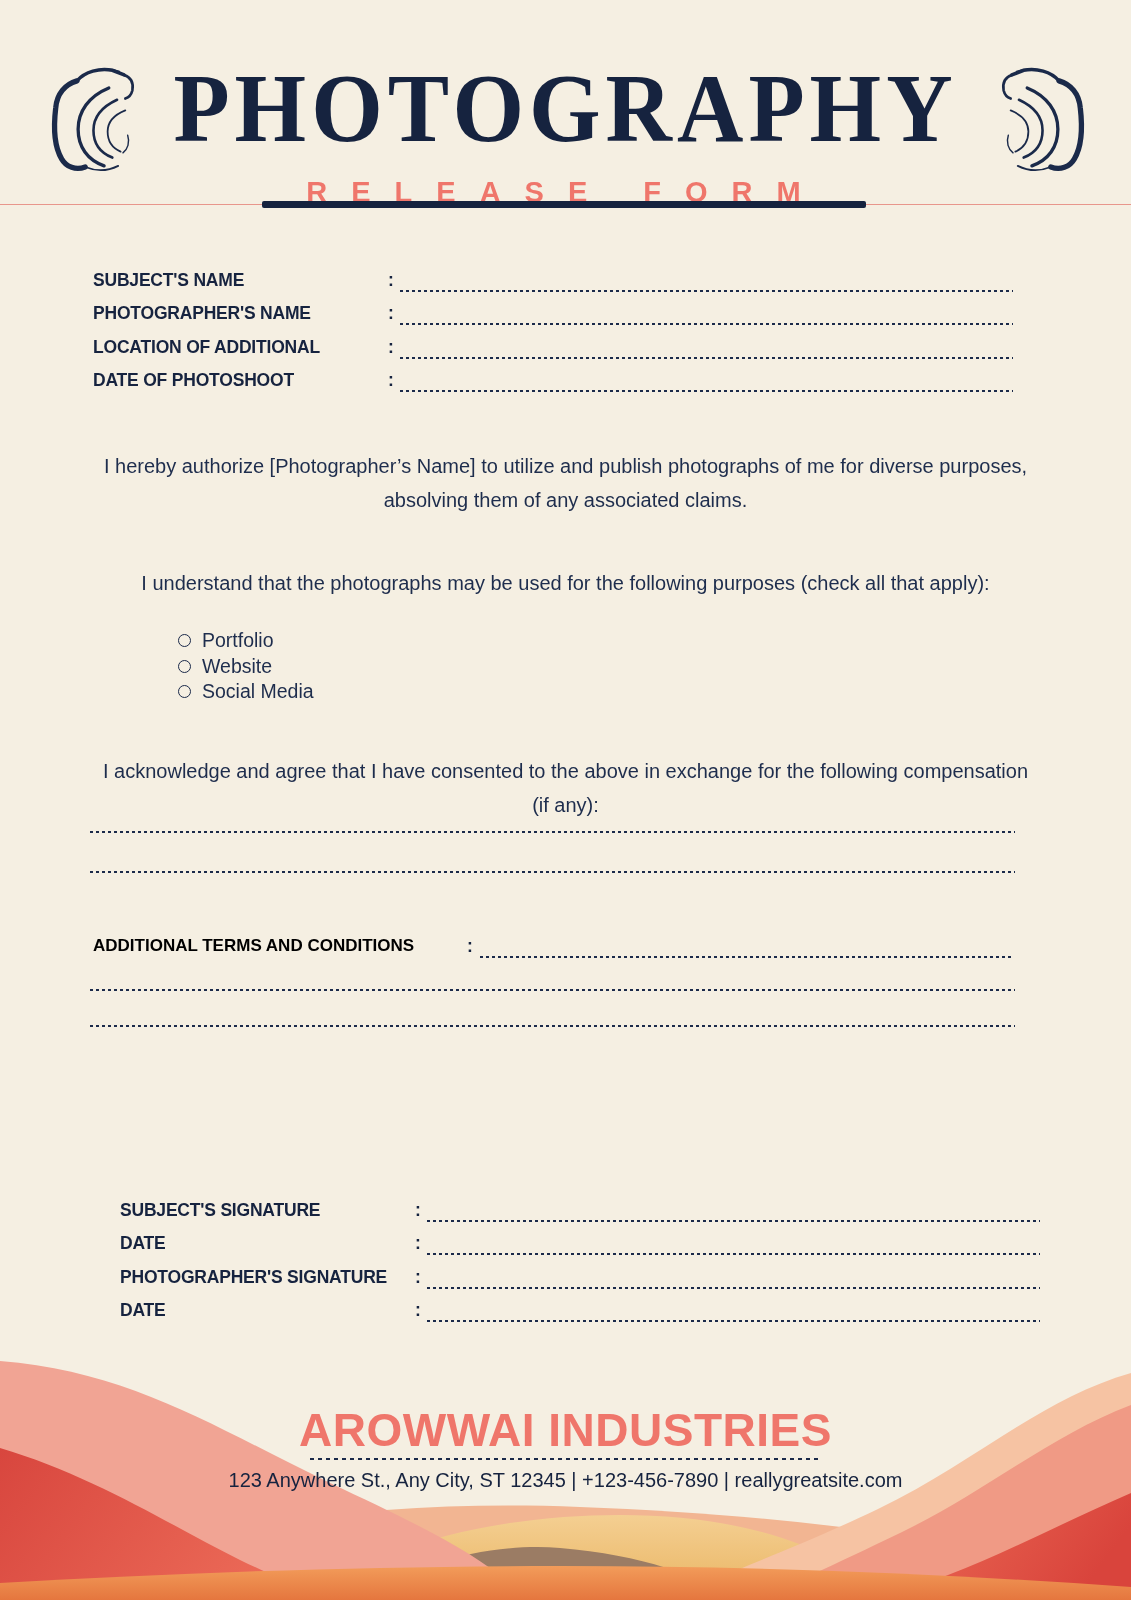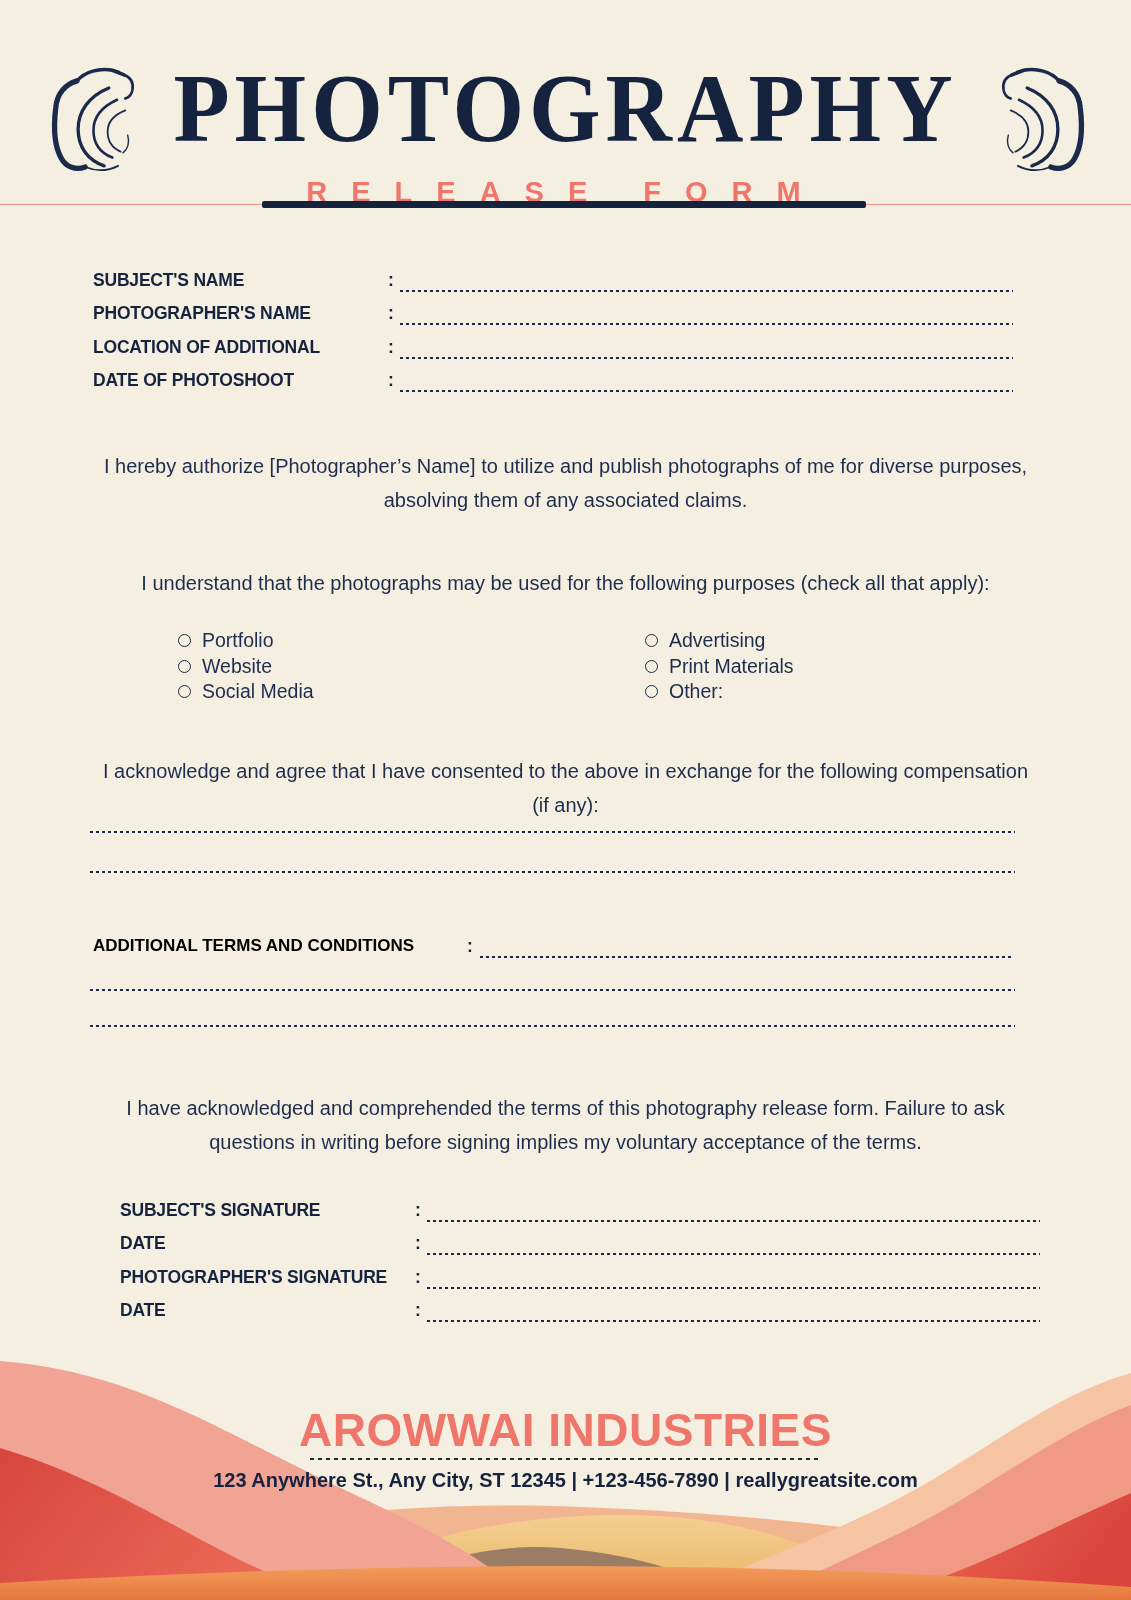--- a/index.html
+++ b/index.html
@@ -97,21 +97,21 @@
     position:absolute; top:1403px; left:0; width:100%; z-index:3;
     text-align:center; font-weight:700; font-size:46px; letter-spacing:0.5px;
     color:#ef766b;
   }
   .footer-divider {
     position:absolute; top:1458px; left:310px; width:512px; height:2px; z-index:3;
     background-image:repeating-linear-gradient(90deg, #1b2a4a 0 4px, transparent 4px 8px);
   }
   .footer-contact {
     position:absolute; top:1469px; left:0; width:100%; z-index:3;
-    text-align:center; font-size:20px; font-weight:700; color:#16233f;
+    text-align:center; font-size:20px; font-weight:400; color:#16233f;
   }
   
   .waves { position:absolute; left:0; bottom:0; width:1131px; height:255px; z-index:1; }
   .cam-stroke { fill:none; stroke:#1b2a4a; stroke-linecap:round; }
 </style>
 </head>
 <body>
 
 <div class="page">
 
@@ -178,49 +178,34 @@
       </div>
       <div class="checkitem">
         <span class="circle"></span>
         <span class="optlabel">Website</span>
       </div>
       <div class="checkitem">
         <span class="circle"></span>
         <span class="optlabel">Social Media</span>
       </div>
     </div>
-    <div class="checkcol colR">
-      <div class="checkitem">
-        <span class="circle"></span>
-        <span class="optlabel">Advertising</span>
-      </div>
-      <div class="checkitem">
-        <span class="circle"></span>
-        <span class="optlabel">Print Materials</span>
-      </div>
-      <div class="checkitem">
-        <span class="circle"></span>
-        <span class="optlabel">Other:</span>
-      </div>
-    </div>
   </div>
 
   <div class="para comp">I acknowledge and agree that I have consented to the above in exchange for the following compensation (if any):</div>
   <div class="wline dashline" style="top:831px;"></div>
   <div class="wline dashline" style="top:871px;"></div>
 
   <div class="terms-row">
     <span class="lbl">ADDITIONAL TERMS AND CONDITIONS</span>
     <span class="colon">:</span>
     <span class="dashline"></span>
   </div>
   <div class="wline dashline" style="top:989px;"></div>
   <div class="wline dashline" style="top:1025px;"></div>
 
-  <div class="para ack">I have acknowledged and comprehended the terms of this photography release form. Failure to ask questions in writing before signing implies my voluntary acceptance of the terms.</div>
 
   <div class="rows sig-fields">
     <div class="frow">
       <span class="lbl">SUBJECT'S SIGNATURE</span>
       <span class="colon">:</span>
       <span class="dashline"></span>
     </div>
     <div class="frow">
       <span class="lbl">DATE</span>
       <span class="colon">:</span>

